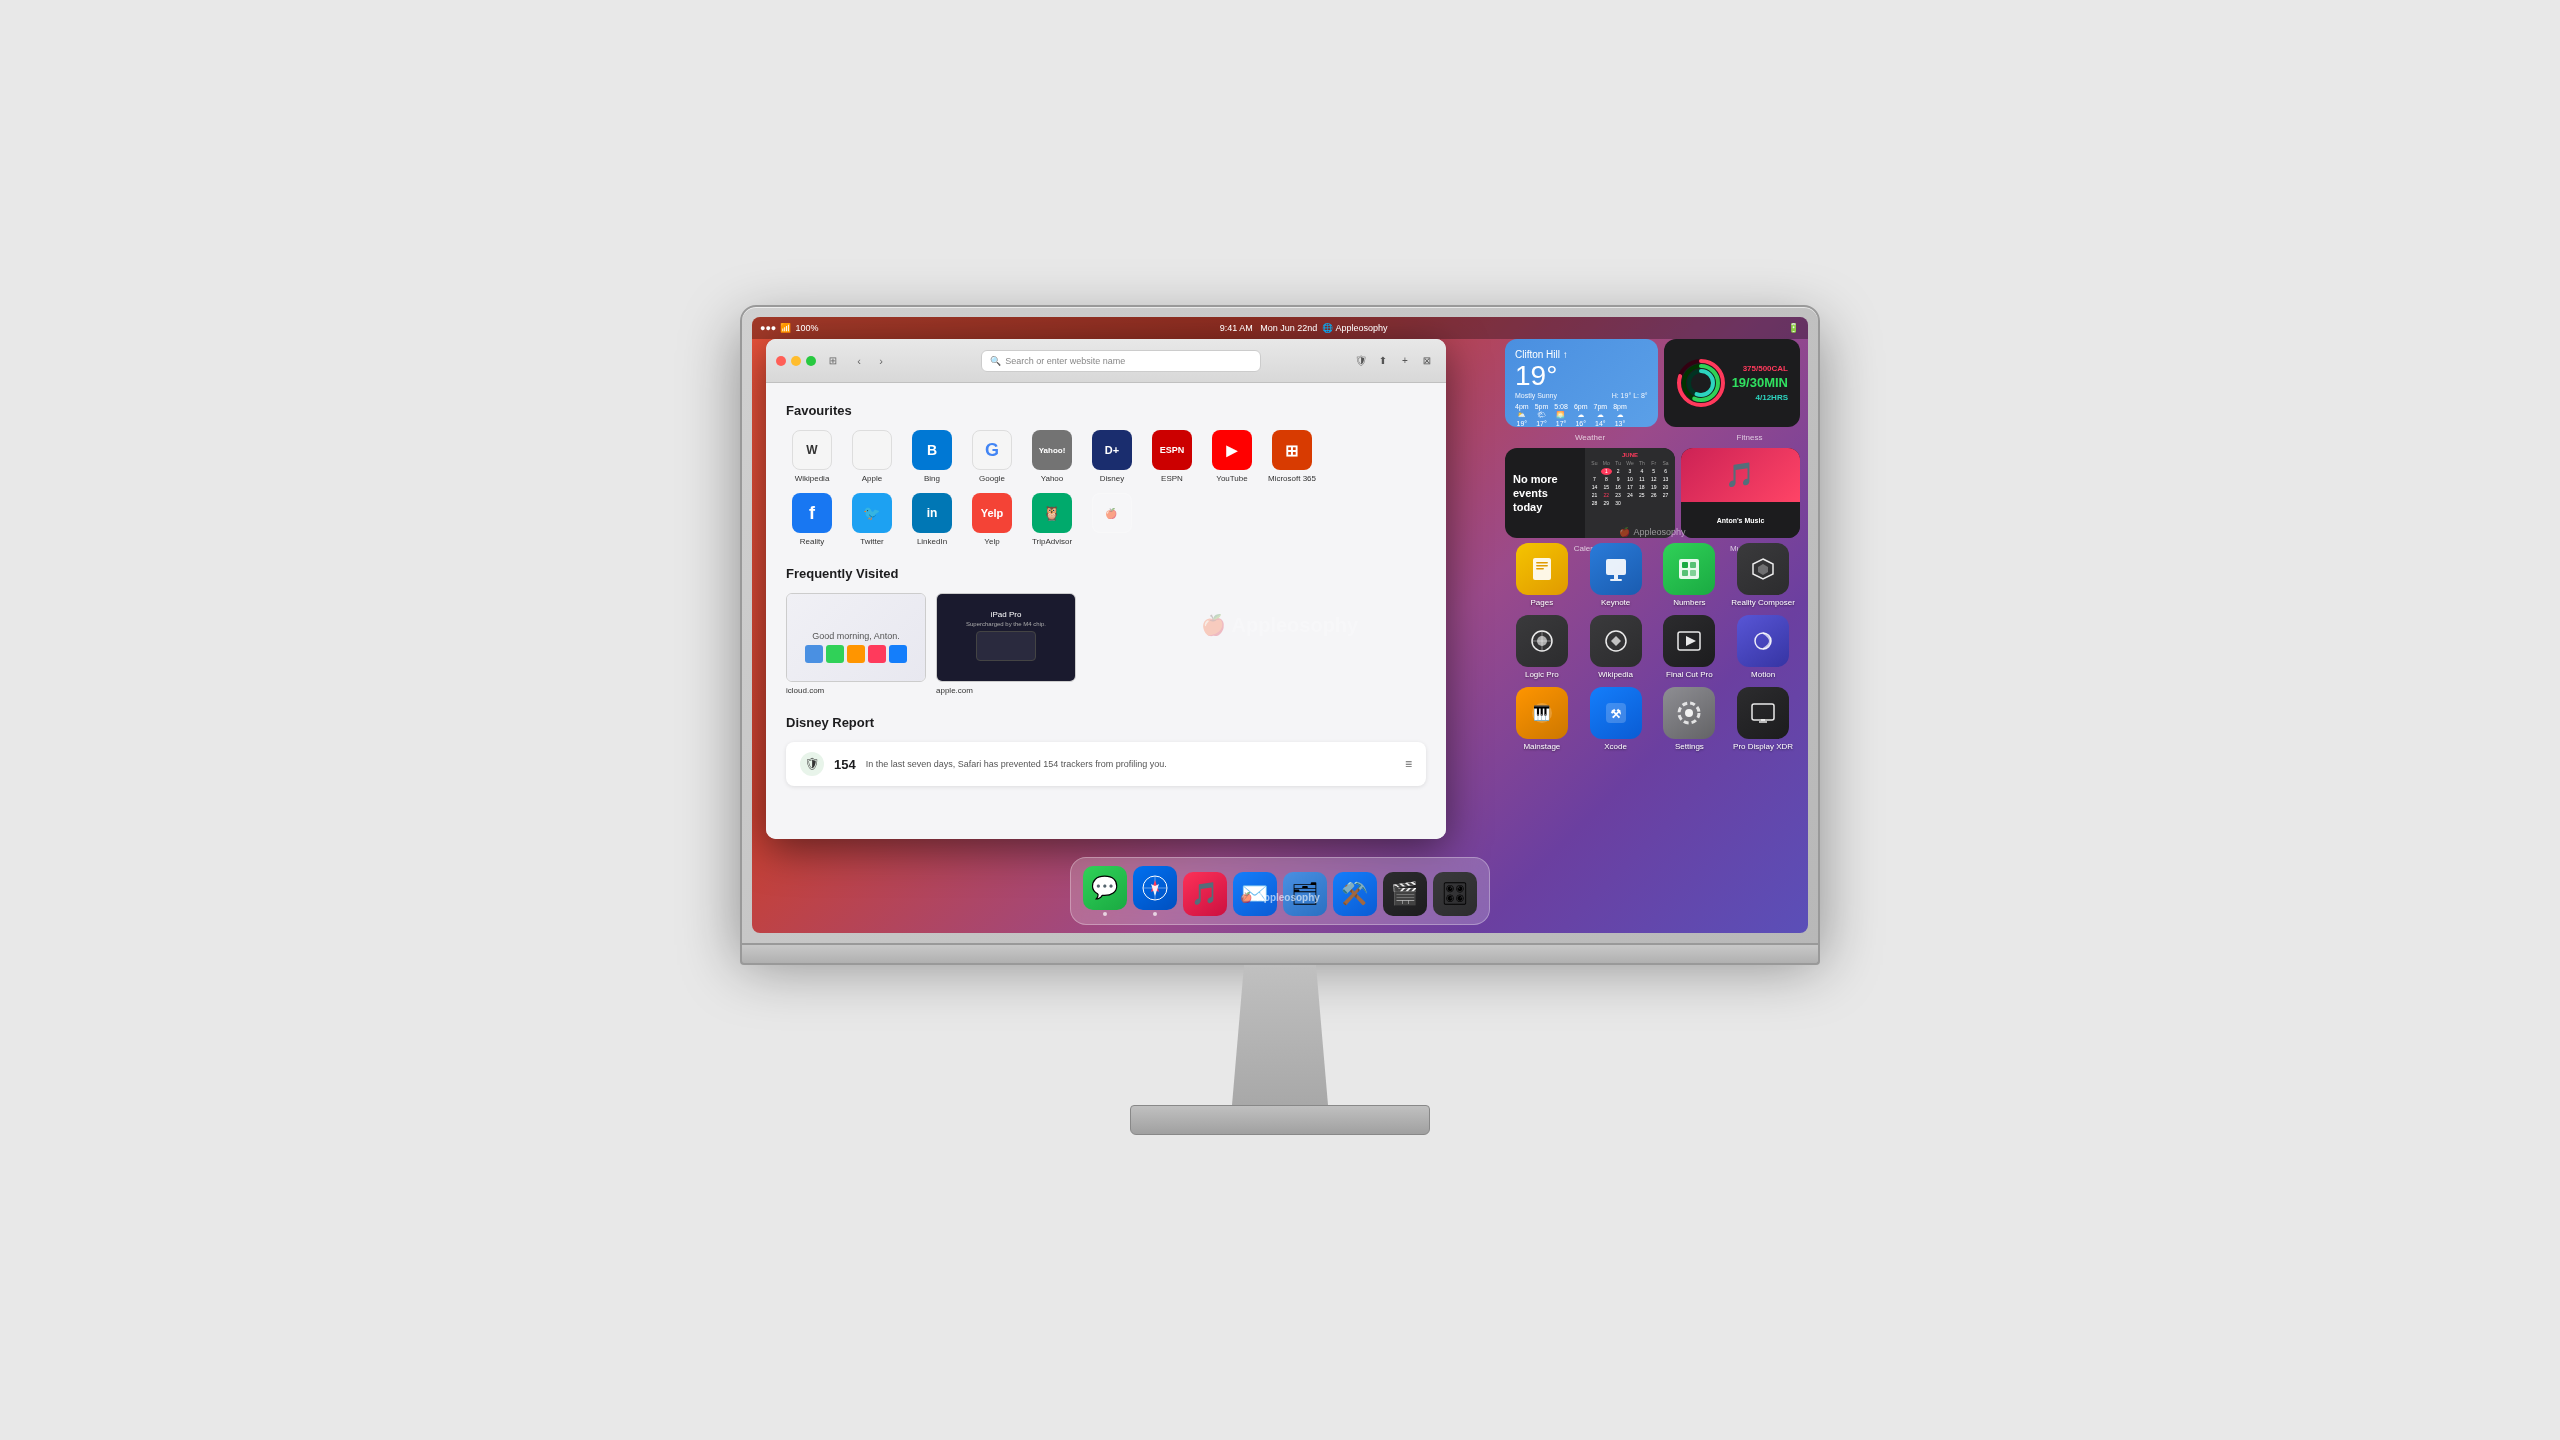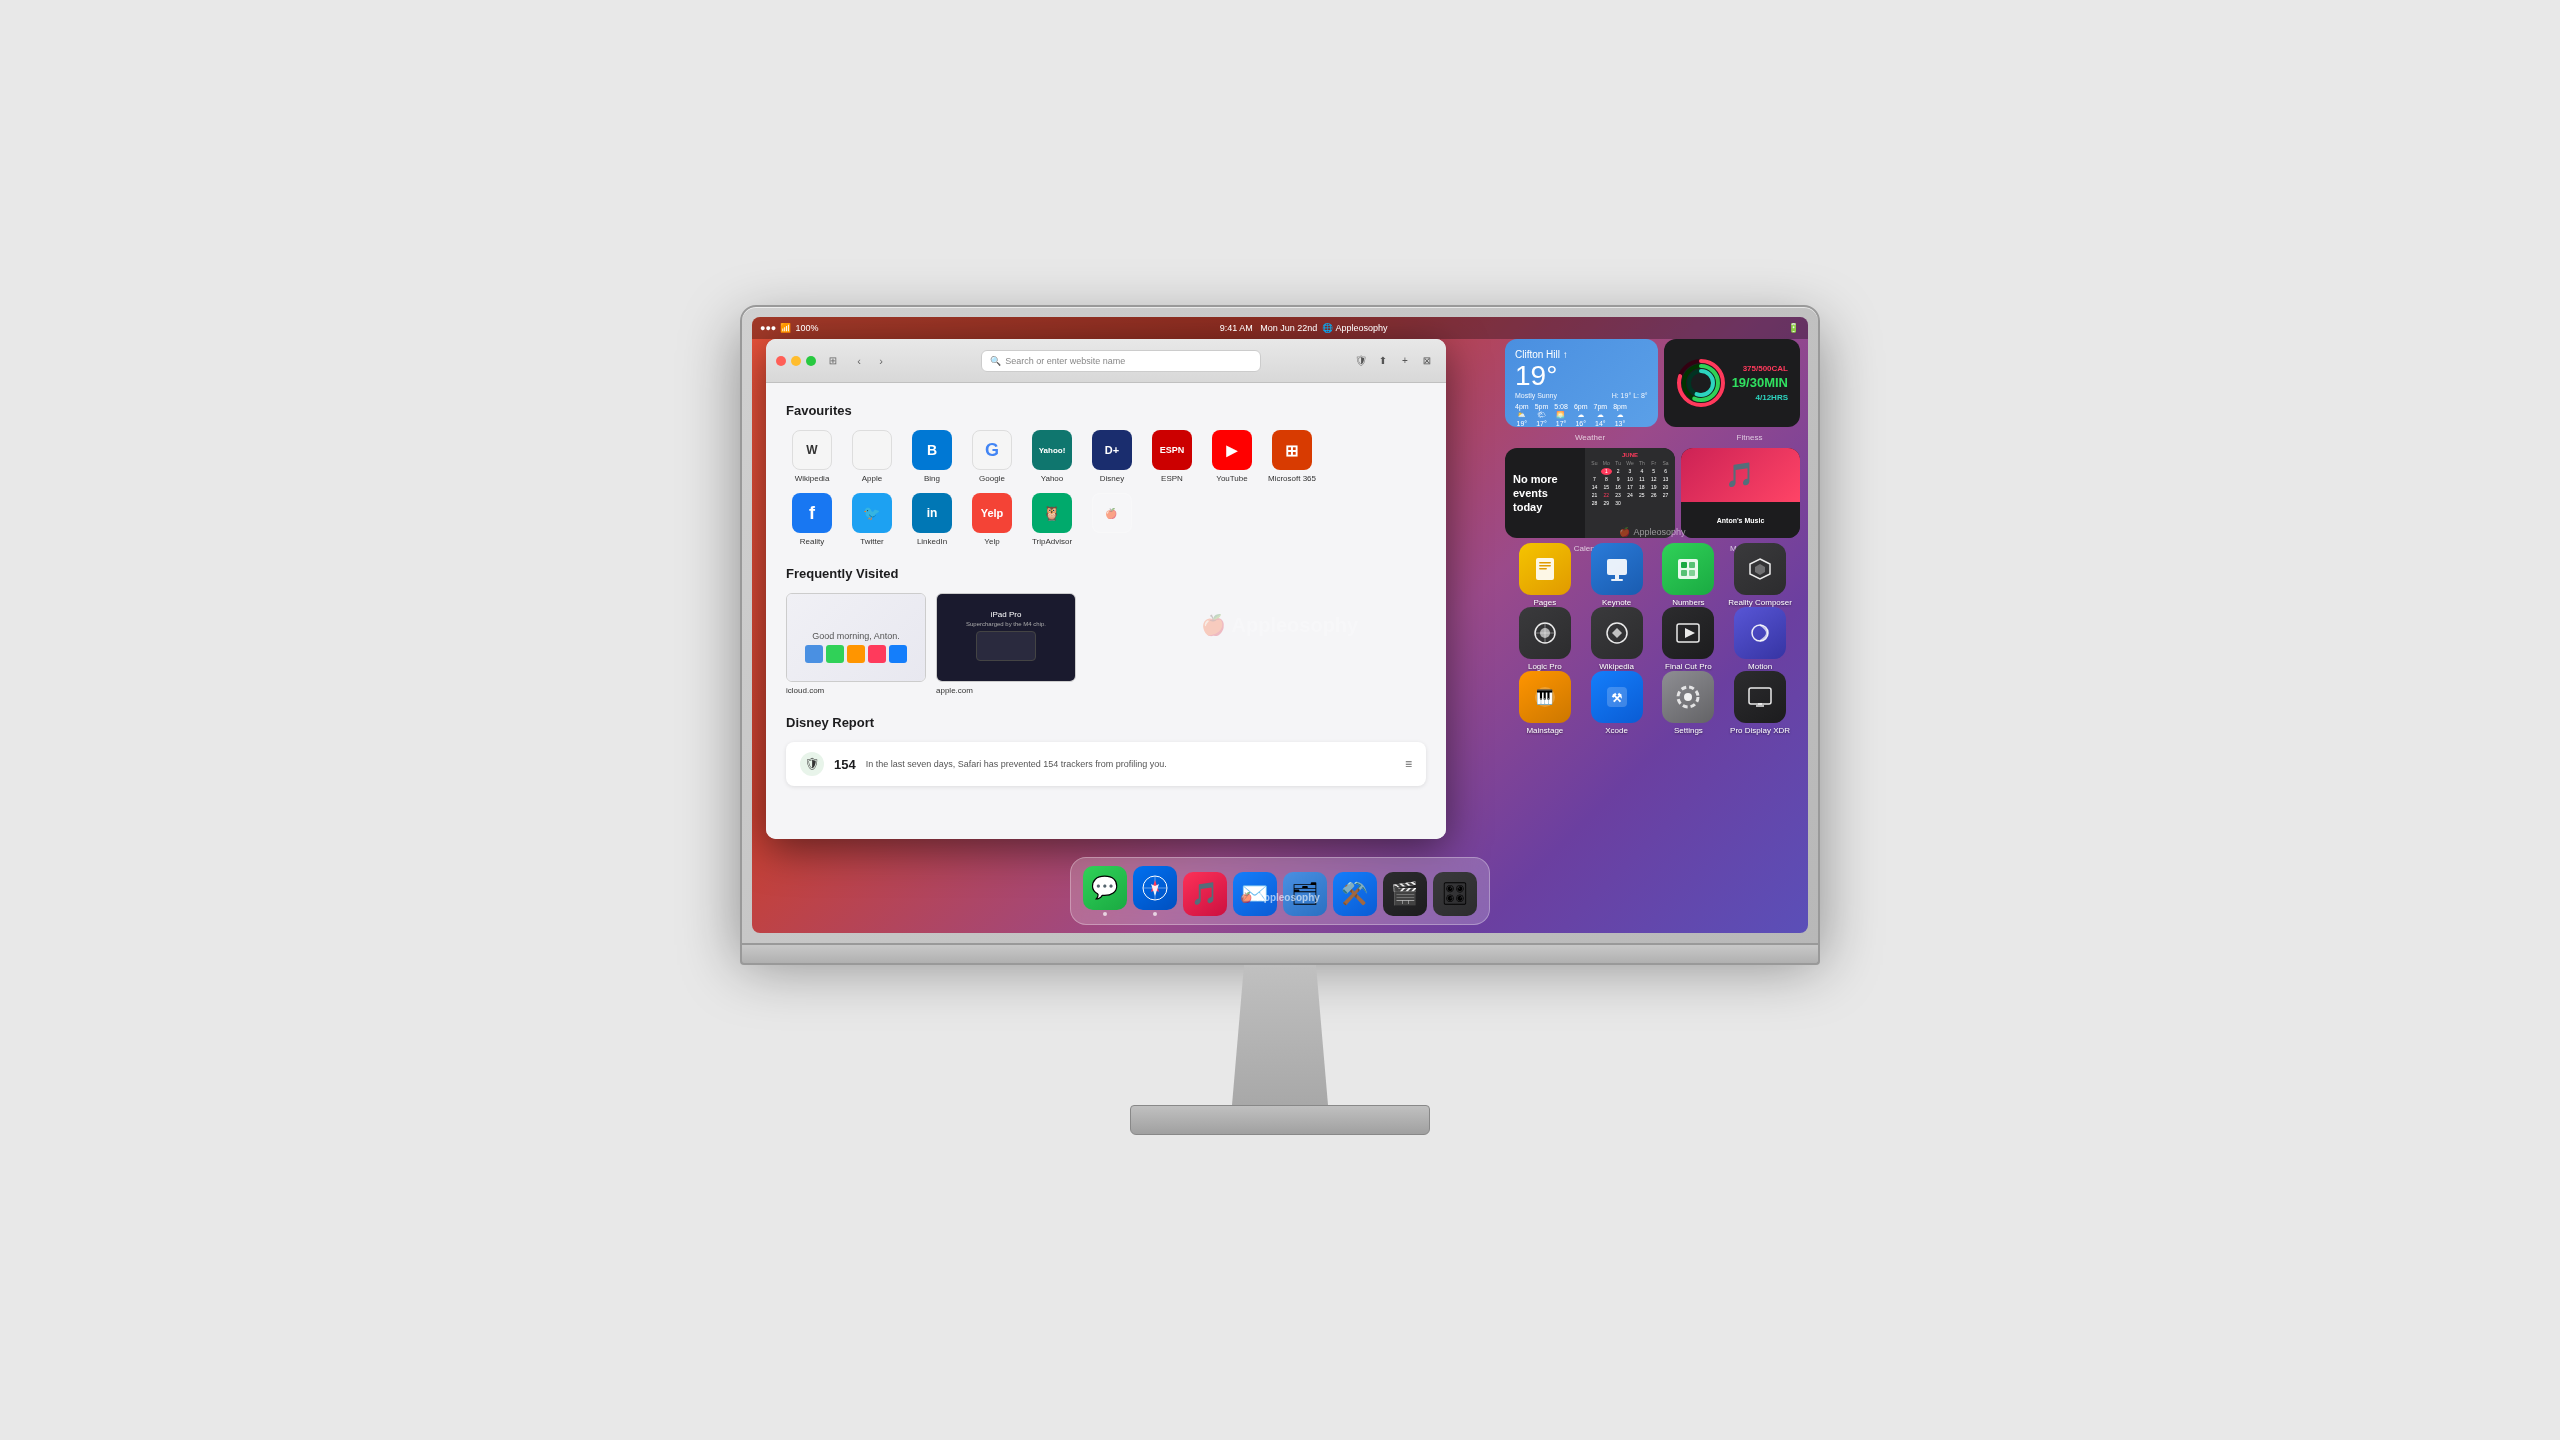--- a/index.html
+++ b/index.html
@@ -455,20 +455,21 @@
       margin-bottom: 6px;
       display: flex;
       align-items: center;
       justify-content: center;
       gap: 3px;
     }
 
     .app-grid {
       display: grid;
       grid-template-columns: repeat(4, 1fr);
+      gap: 8px;
       padding: 0 4px;
     }
 
     .app-item {
       display: flex;
       flex-direction: column;
       align-items: center;
       gap: 3px;
     }
 
@@ -673,21 +674,21 @@
               <div class="fav-icon" style="background:#0078d4; color:white;">B</div>
               <span class="fav-label">Bing</span>
             </div>
 
             <div class="fav-item">
               <div class="fav-icon" style="background:#f5f5f5; color:#4285f4; font-size:18px; border: 1px solid #ddd;">G</div>
               <span class="fav-label">Google</span>
             </div>
 
             <div class="fav-item">
-              <div class="fav-icon" style="background:#0f766e; color:white; font-size:8px;">Yahoo!</div>
+              <div class="fav-icon" style="background:#737373; color:white; font-size:8px;">Yahoo!</div>
               <span class="fav-label">Yahoo</span>
             </div>
 
             <div class="fav-item">
               <div class="fav-icon" style="background:#1a2d6e; color:white; font-size:11px;">D+</div>
               <span class="fav-label">Disney</span>
             </div>
 
             <div class="fav-item">
               <div class="fav-icon" style="background:#cc0000; color:white; font-size:9px;">ESPN</div>

